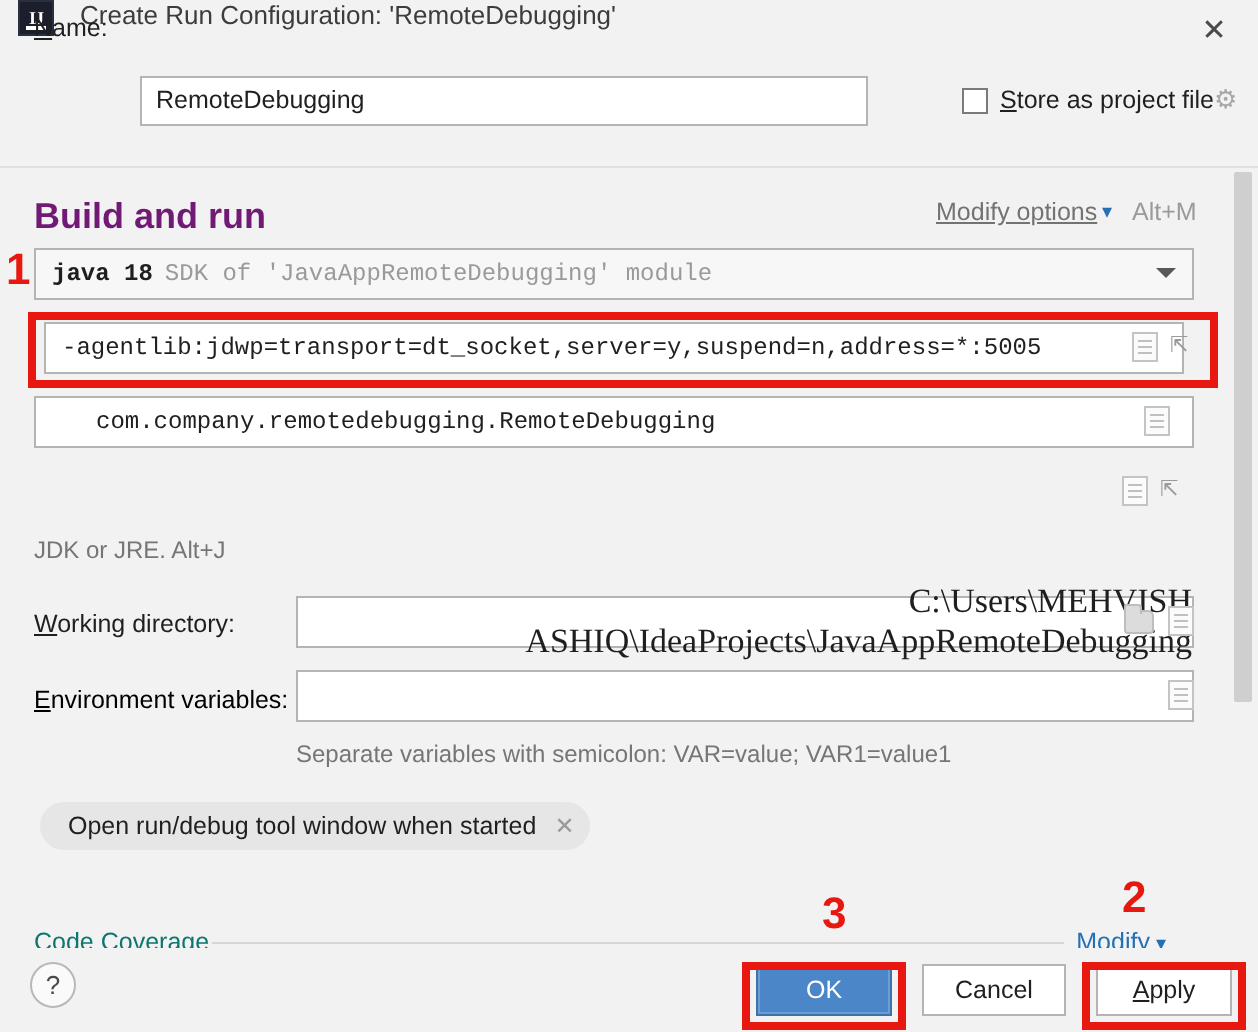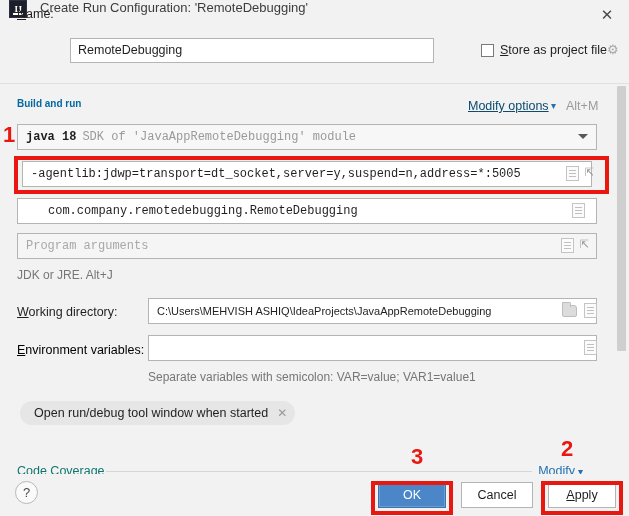--- a/index.html
+++ b/index.html
@@ -98,25 +98,25 @@
     background: #e0e0e0;
   }
 
   
   .scroll-area {
     position: absolute; left: 0; top: 84px; width: 629px; height: 390px;
     overflow: hidden;
   }
   .sect-title {
     position: absolute; left: 17px; top: 14px;
-    font-size: 10px; font-weight: bold; color: #0369a1;
+    font-size: 18px; font-weight: bold; color: #701a75;
   }
   .modify-link {
     position: absolute; left: 468px; top: 15px;
-    font-size: 12.5px; color: #0c4a6e;
+    font-size: 12.5px; color: #737373;
     text-decoration: underline;
     cursor: pointer;
   }
   .modify-chev {
     position: absolute; left: 551px; top: 16px;
     font-size: 10px; color: #2470b3;
   }
   .alt-m {
     position: absolute; left: 566px; top: 15px;
     font-size: 12.5px; color: #9a9a9a;
@@ -167,22 +167,22 @@
     font-size: 12px; color: #767676;
   }
 
   .lbl-wd {
     position: absolute; left: 17px; top: 221px;
     font-size: 12.5px; color: #1f1f1f;
   }
   .lbl-wd u { text-decoration: underline; }
   .wd-fld {
     left: 148px; top: 214px; width: 449px; height: 26px;
-    font-family: Liberation Sans, sans-serif;
-    font-size: 11px;
+    font-family: Liberation Serif, serif;
+    font-size: 17px;
     text-align: right;
   }
   .lbl-env {
     position: absolute; left: 17px; top: 259px;
     font-size: 12.5px; color: #000000;
   }
   .lbl-env u { text-decoration: underline; }
   .env-fld { left: 148px; top: 251px; width: 449px; height: 26px; }
   .hint-env {
     position: absolute; left: 148px; top: 286px;
@@ -358,23 +358,20 @@
       <span>-agentlib:jdwp=transport=dt_socket,server=y,suspend=n,address=*:5005</span>
     </div>
     <div class="fic" style="left:566px; top:82px;"></div>
     <div class="expand-ic" style="left:585px; top:83px;">⇱</div>
 
     <div class="fld mainclass">
       <span>com.company.remotedebugging.RemoteDebugging</span>
     </div>
     <div class="fic" style="left:572px; top:119px;"></div>
 
-    <div class="fld progargs">
-      <span class="ph">Program arguments</span>
-    </div>
     <div class="fic" style="left:561px; top:154px;"></div>
     <div class="expand-ic" style="left:580px; top:155px;">⇱</div>
 
     <div class="hint-jdk">JDK or JRE. Alt+J</div>
 
     <div class="lbl-wd"><u>W</u>orking directory:</div>
     <div class="fld wd-fld">
       <span>C:\Users\MEHVISH ASHIQ\IdeaProjects\JavaAppRemoteDebugging</span>
     </div>
     <div class="folder-ic" style="left:562px; top:221px;"></div>

